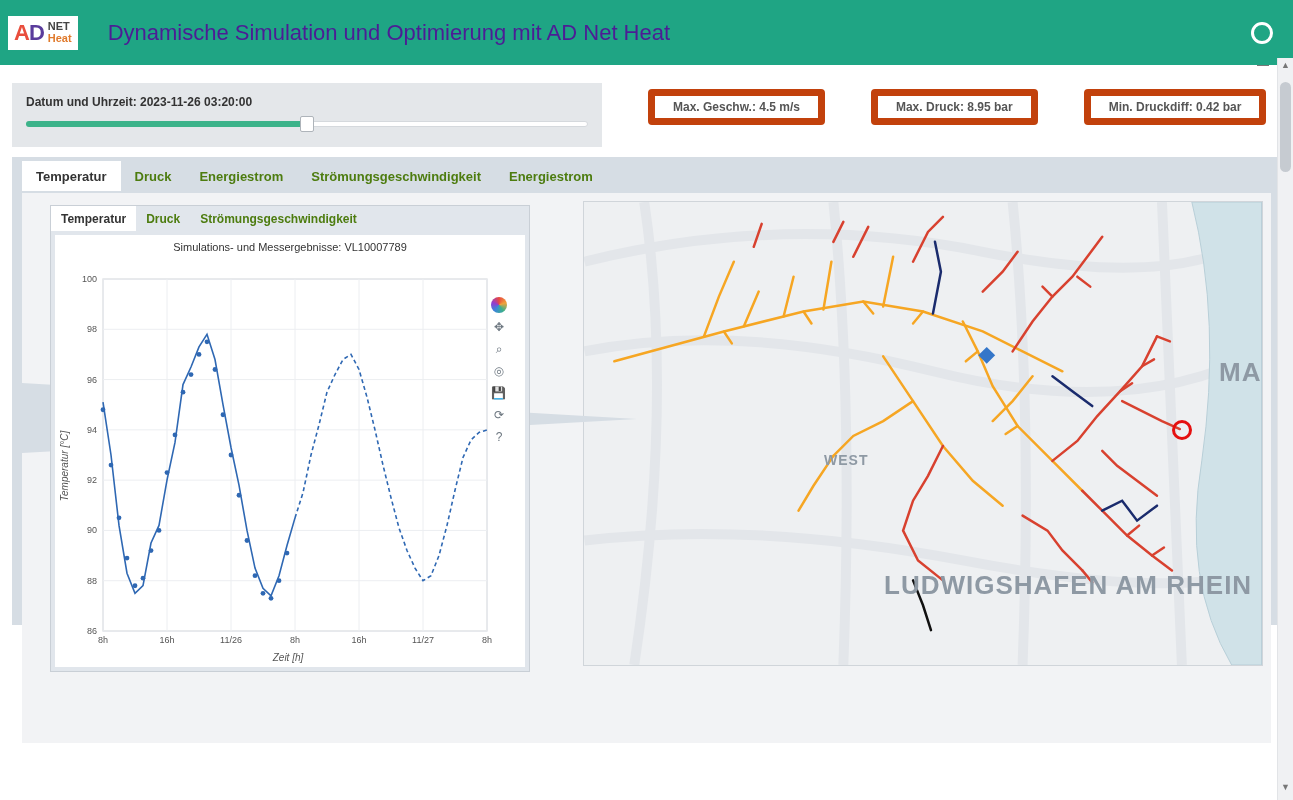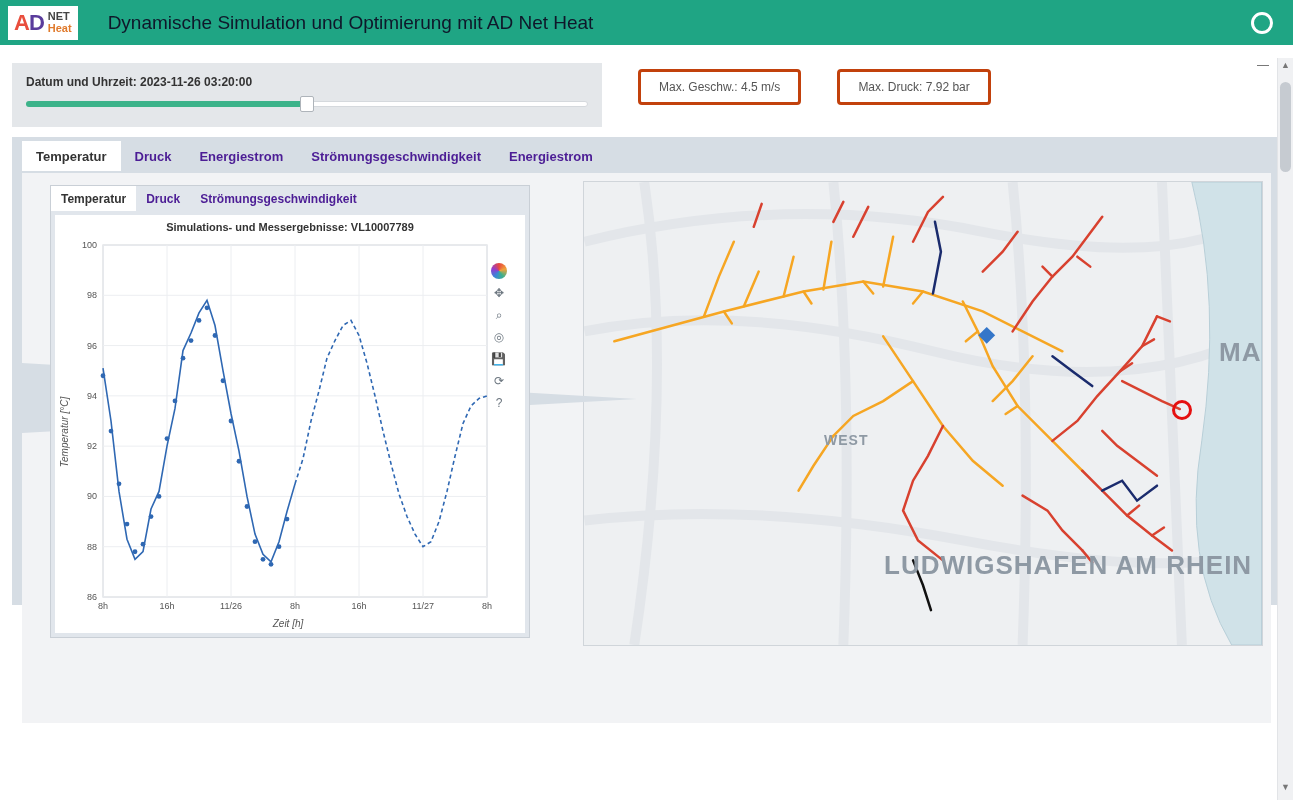--- a/index.html
+++ b/index.html
@@ -1,66 +1,66 @@
 <!DOCTYPE html>
 <html><head>
 <meta charset="utf-8">
 <style>
   * { box-sizing: border-box; margin: 0; padding: 0; }
   body { font-family: Arial, Helvetica, sans-serif; font-size: 13px; background: #fff; color: #333; width: 1293px; height: 800px; overflow: hidden; position: relative; }
 
   
-  .header { background: #1fa584; height: 45px; display: flex; align-items: center; padding: 0 20px 0 8px; gap: 30px; }
+  .header { background: #1fa584; height: 65px; display: flex; align-items: center; padding: 0 20px 0 8px; gap: 30px; }
   .logo-box { background: #fff; padding: 4px 6px; display: flex; align-items: center; gap: 4px; }
   .logo-ad { font-weight: 700; font-size: 22px; letter-spacing: -1px; }
   .logo-ad .a { color: #e94e3d; }
   .logo-ad .d { color: #5a3c9c; }
   .logo-net { font-size: 11px; line-height: 1.05; font-weight: 700; color: #444; }
-  .header-title { color: #0f172a; font-size: 19px; font-weight: 400; }
+  .header-title { color: #4c1d95; font-size: 22px; font-weight: 400; }
   .header-circle { margin-left: auto; width: 22px; height: 22px; border-radius: 50%; border: 3px solid #fff; }
 
   .window-controls { position: absolute; top: 58px; right: 6px; font-size: 12px; color: #666; display:flex; gap:8px;}
   .window-controls span { cursor: default; }
 
   
-  .top-row { display: flex; align-items: flex-start; gap: 36px; padding: 18px 20px 10px 12px; }
+  .top-row { display: flex; align-items: flex-start; gap: 46px; padding: 18px 20px 10px 12px; }
   .time-panel { background: #e4e7ea; padding: 12px 14px 14px; width: 590px; }
   .time-label { font-size: 12px; font-weight: 700; margin-bottom: 6px; }
   .slider-wrap { position: relative; height: 18px; display:flex; align-items:center;}
   .slider-track { position: absolute; left: 0; right: 0; top: 50%; height: 6px; margin-top: -3px; background: #fff; border-radius: 3px; border:1px solid #d5d9dd;}
   .slider-fill { position: absolute; left: 0; top: 50%; height: 6px; margin-top: -3px; width: 50%; background: #3cb38a; border-radius: 3px;}
   .slider-handle { position: absolute; left: calc(50% - 7px); top: 50%; margin-top: -8px; width: 14px; height: 16px; background: #fff; border: 1px solid #aeb4ba; border-radius: 2px; }
 
-  .metric-box { padding: 0 18px; height: 36px; display: flex; align-items: center; border: 3px solid #c2410c; border-radius: 4px; font-size: 12px; color:#555; background:#fff; margin-top:6px;}
+  .metric-box { padding: 0 18px; height: 36px; display: flex; align-items: center; border: 7px solid #c2410c; border-radius: 4px; font-size: 12px; color:#555; background:#fff; margin-top:6px;font-weight:bold;}
   .metric-box.active { background: #3a87d8; color: #fff; border-color:#3a87d8; }
 
   
   .main { margin: 0 12px; background: #d6dde4; padding: 0 10px 10px; height: 468px; position: relative; }
   .tabs-outer { display: flex; gap: 0; padding-top:4px;}
-  .tab { padding: 8px 14px 7px; font-size: 13px; font-weight: 700; color: #4c1d95; background: transparent; border: none; cursor: pointer; }
+  .tab { padding: 8px 14px 7px; font-size: 13px; font-weight: 700; color: #4d7c0f; background: transparent; border: none; cursor: pointer; }
   .tab.active { background: #fff; color: #333; }
 
   .stage { position: relative; background: #f2f3f5; height: 550px; margin-top: 2px; overflow:hidden;}
 
   
   .map { position: absolute; right: 8px; top: 8px; width: 680px; height: 465px; background: #eef0f2; border: 1px solid #d0d5da; overflow:hidden;}
   .map svg { width:100%; height:100%; }
   .map-label { position:absolute; font-family: 'Arial Black', Arial, sans-serif; font-weight:800; color:#8e99a4; text-transform:uppercase; letter-spacing:1px; }
   .red-ring { position:absolute; width:20px; height:20px; border:3px solid #e51010; border-radius:50%; left:588px; top:218px;}
 
   
   .callout { position:absolute; left:0; top:160px; width:640px; height:130px; overflow:visible;}
   .callout svg { width:640px; height:130px; }
 
   
   .chart-panel { position:absolute; left:28px; top:12px; width:480px; background:#e1e6ec; border:1px solid #c9cfd6; padding:0;}
   .tabs-inner { display:flex; background:#e1e6ec;}
   .tabs-inner .tab { font-size:12px; padding:6px 10px 5px;}
   .chart-box { background:#fff; margin:4px; padding:6px; position:relative;}
-  .chart-title { font-size:11px; font-weight:700; text-align:center; margin-bottom:4px;}
+  .chart-title { font-size:11px; font-weight:400; text-align:center; margin-bottom:18px;}
   .plot { position:relative; width:454px; height:390px;}
   .plot svg { width:100%; height:100%; }
   .plot .ylabel { position:absolute; left:-2px; top:50%; transform:rotate(-90deg) translate(-50%,0); transform-origin:left top; font-size:10px; font-style:italic; color:#555;}
   .plot .xlabel { position:absolute; bottom:-2px; left:50%; transform:translateX(-50%); font-size:10px; font-style:italic; color:#555;}
   .toolbar { position:absolute; right:6px; top:26px; width:20px; display:flex; flex-direction:column; gap:6px; align-items:center;}
   .toolbar div { width:16px; height:16px; font-size:12px; color:#6d7780; text-align:center; line-height:16px; cursor:pointer;}
   .bokeh-logo { width:14px; height:14px; border-radius:50%; background: conic-gradient(#e8483f,#f0a23a,#3db08b,#3a87d8,#913dd1,#e8483f);}
 
   
   .vscrollbar { position:absolute; right:0; top:58px; bottom:0; width:16px; background:#f0f1f3; border-left:1px solid #e2e4e7;}
@@ -91,21 +91,22 @@
 <div class="top-row">
   <div class="time-panel">
     <div class="time-label">Datum und Uhrzeit: 2023-11-26 03:20:00</div>
     <div class="slider-wrap">
       <div class="slider-track"></div>
       <div class="slider-fill"></div>
       <div class="slider-handle"></div>
     </div>
   </div>
   <div class="metric-box">Max. Geschw.: 4.5 m/s</div>
-  <div class="metric-box">Max. Druck: 7.92 bar</div>
+  <div class="metric-box">Max. Druck: 8.95 bar</div>
+  <div class="metric-box">Min. Druckdiff: 0.42 bar</div>
 </div>
 
 <div class="main">
   <div class="tabs-outer">
     <button class="tab active">Temperatur</button>
     <button class="tab">Druck</button>
     <button class="tab">Energiestrom</button>
     <button class="tab">Strömungsgeschwindigkeit</button>
     <button class="tab">Energiestrom</button>
   </div>

